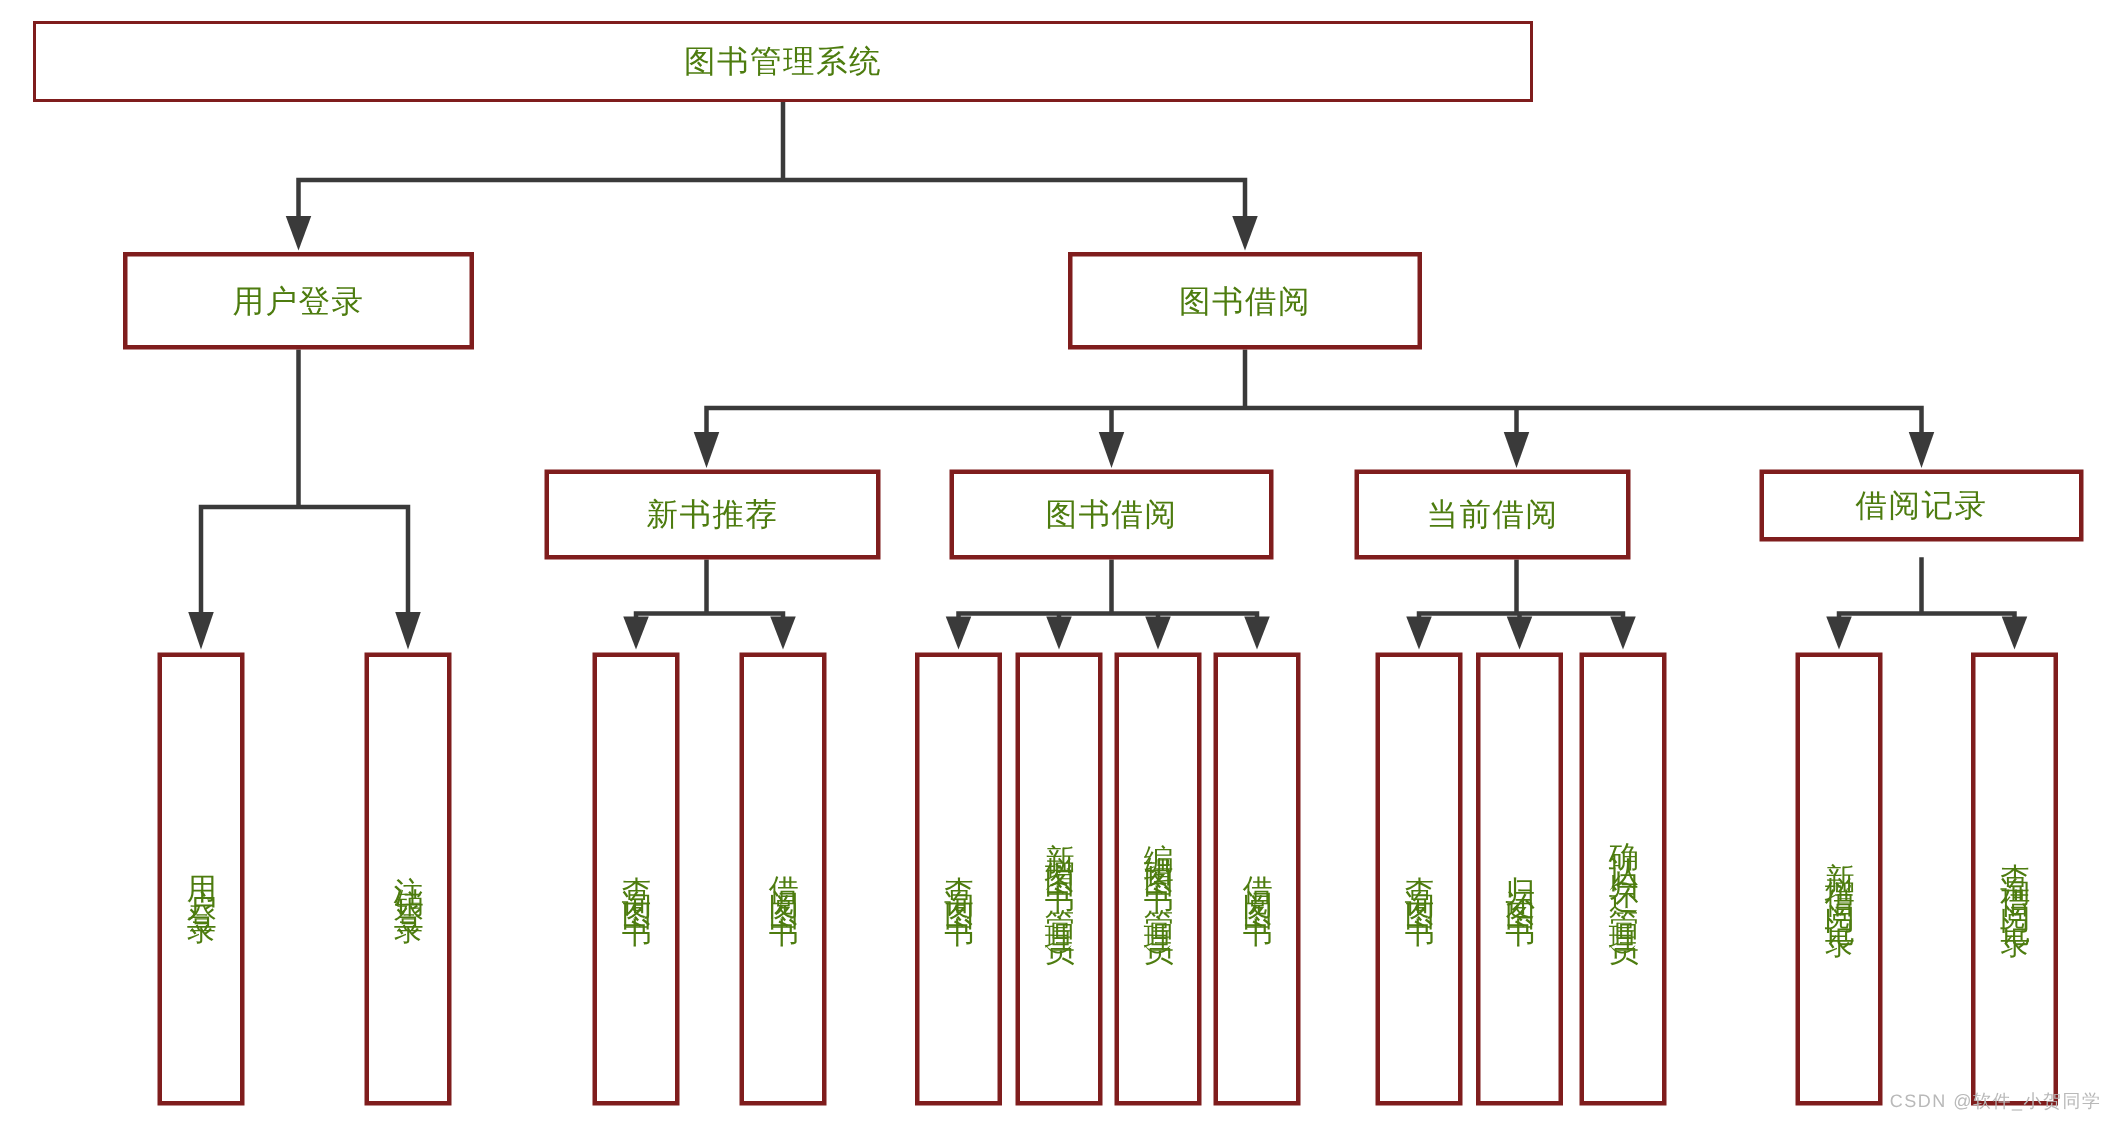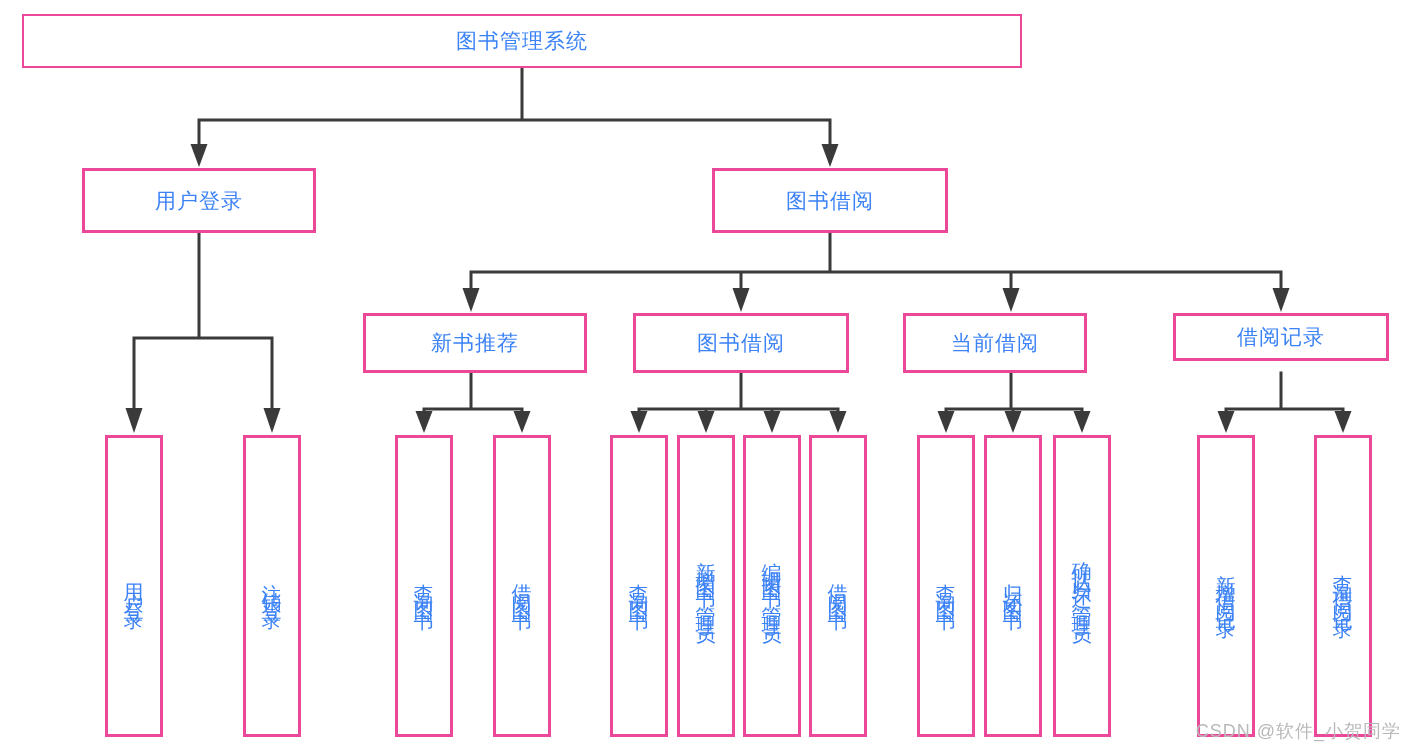--- a/index.html
+++ b/index.html
@@ -13,44 +13,44 @@
   }
   .connectors {
     position: absolute;
     left: 0; top: 0;
     width: 1405px; height: 747px;
   }
   .node {
     position: absolute;
     box-sizing: border-box;
     background: #ffffff;
-    border: 3px solid #ec4899;
+    border: 3px solid #7f1d1d;
     display: flex;
     align-items: center;
     justify-content: center;
-    color: #3b82f6;
+    color: #4d7c0f;
   }
   .node.h { font-size: 21px; letter-spacing: 1px; }
   .node.root { border-width: 2.5px; }
   .node.leaf {
     width: 58px;
     height: 302px;
     font-size: 20px;
   }
   .leaf span {
     writing-mode: vertical-rl;
     text-orientation: mixed;
     letter-spacing: 9px;
     line-height: 1;
   }
   .watermark {
     position: absolute;
     right: 4px;
     bottom: 4px;
-    font-size: 18px;
+    font-size: 12px;
     color: #b9b9b9;
     letter-spacing: 1px;
     z-index: 5;
     white-space: nowrap;
   }
   svg path { stroke: #3a3a3a; stroke-width: 3; fill: none; stroke-linecap: square; }
   svg polygon { fill: #3a3a3a; stroke: none; }
 </style>
 </head>
 <body>

